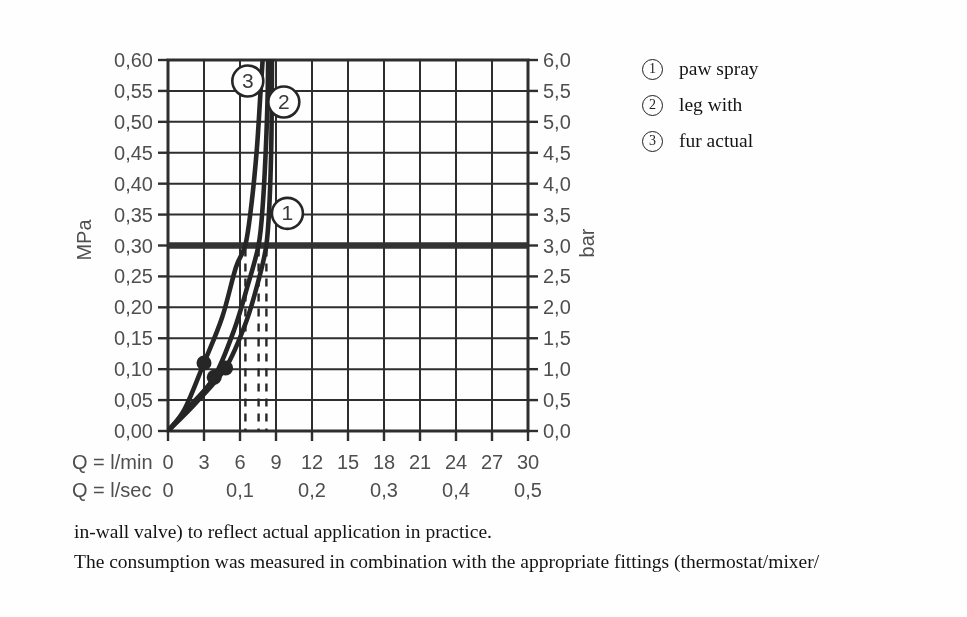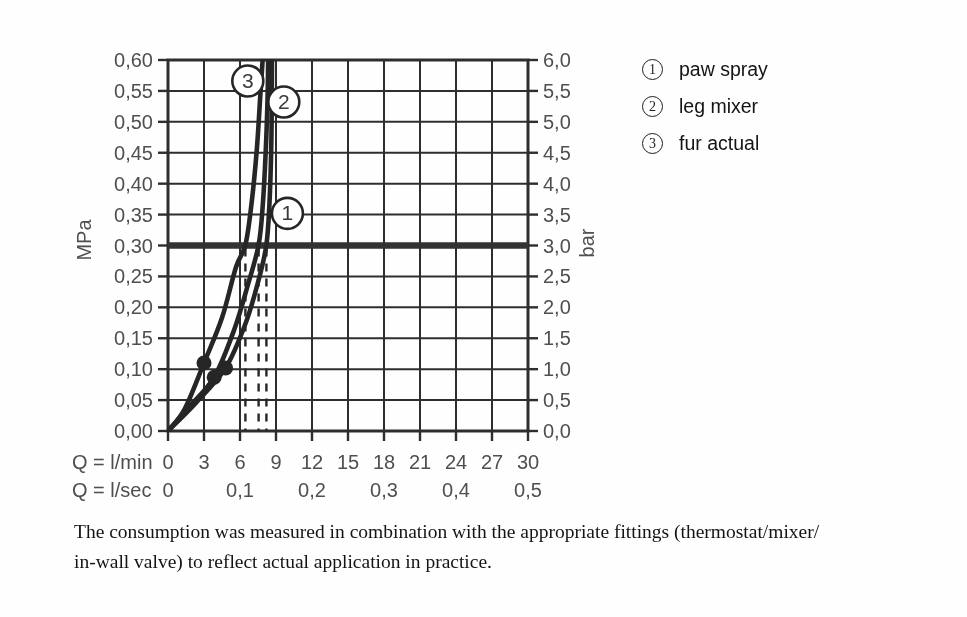--- a/index.html
+++ b/index.html
@@ -4,21 +4,21 @@
 <style>
   html,body{margin:0;padding:0;background:#ffffff;}
   #page{position:relative;width:967px;height:617px;background:#fefefe;overflow:hidden;
         font-family:"Liberation Sans",sans-serif;}
   #chart{position:absolute;left:0;top:0;}
   .legend{position:absolute;left:642px;top:58px;}
   .legend-row{display:flex;align-items:center;gap:16px;margin-bottom:14px;}
   .legend-badge{width:21px;height:21px;border:1.6px solid #1e1e1e;border-radius:50%;
         display:flex;align-items:center;justify-content:center;
         font-family:"Liberation Serif",serif;font-size:14px;color:#1e1e1e;box-sizing:border-box;}
-  .legend-label{font-family:Liberation Sans, sans-serif;font-size:19.5px;color:#141414;}
+  .legend-label{font-family:Liberation Serif, serif;font-size:19.5px;color:#141414;}
   .footnote{position:absolute;left:74px;top:517px;width:848px;
         font-family:"Liberation Serif",serif;font-size:19.5px;line-height:30px;color:#141414;}
   .footnote span{display:block;}
 </style>
 </head>
 <body>
 
 <div id="page">
 
   <svg id="chart" width="967" height="617" viewBox="0 0 967 617">
@@ -154,26 +154,26 @@
       <text x="287.4" y="220.34666666666666" font-family="&quot;Liberation Sans&quot;,sans-serif" font-size="21" fill="#3a3a3a" text-anchor="middle">1</text>
     </svg>
 
   <div class="legend">
     <div class="legend-row">
       <div class="legend-badge">1</div>
       <div class="legend-label">paw spray</div>
     </div>
     <div class="legend-row">
       <div class="legend-badge">2</div>
-      <div class="legend-label">leg mixer</div>
+      <div class="legend-label">leg with</div>
     </div>
     <div class="legend-row">
       <div class="legend-badge">3</div>
       <div class="legend-label">fur actual</div>
     </div>
   </div>
 
   <div class="footnote">
+    <span>in-wall valve) to reflect actual application in practice.</span>
     <span>The consumption was measured in combination with the appropriate fittings (thermostat/mixer/</span>
-    <span>in-wall valve) to reflect actual application in practice.</span>
   </div>
 
 </div>
 
 </body></html>

